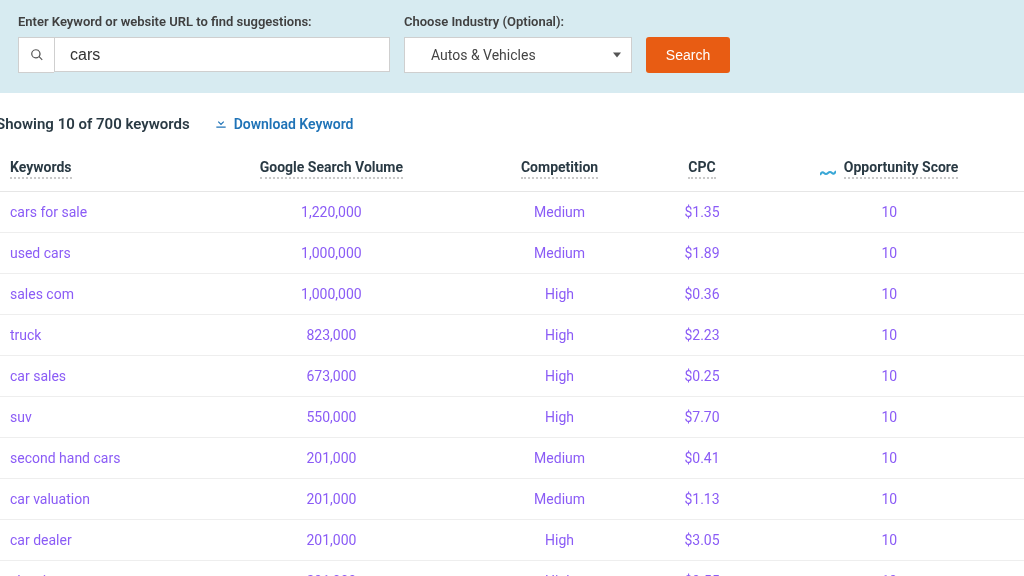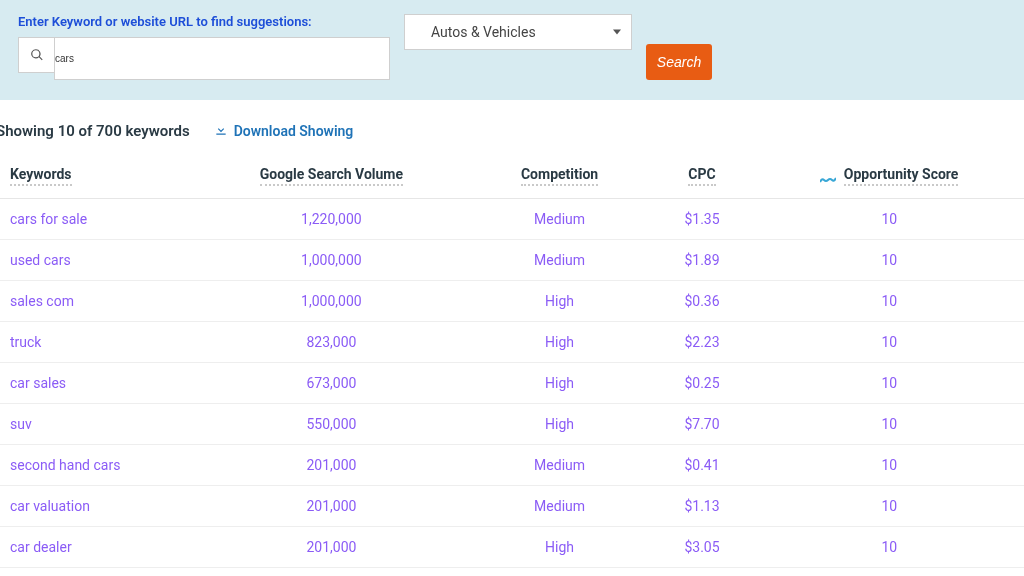--- a/index.html
+++ b/index.html
@@ -13,37 +13,37 @@
   .search-bar {
     background: #d7ebf1;
     padding: 14px 18px 20px;
     display: flex;
     gap: 14px;
   }
   .sb-col { display: flex; flex-direction: column; }
   .sb-col label {
     font-size: 13px;
     font-weight: 600;
-    color: #1d4ed8;
+    color: #404040;
     margin-bottom: 8px;
   }
   .kw-input-wrap { display: flex; }
   .kw-search-icon {
     width: 36px; height: 36px;
     border: 1px solid #cfcfcf;
     border-right: none;
     background: #fff;
     display: flex; align-items: center; justify-content: center;
   }
   .kw-search-icon svg { width: 14px; height: 14px; fill: #555; }
   .kw-input {
-    width: 336px; height: 43px;
+    width: 336px; height: 35px;
     border: 1px solid #cfcfcf;
-    padding: 0 0;
-    font-size: 10px;
+    padding: 0 15px;
+    font-size: 16px;
     color: #333;
     outline: none;
   }
   .select-box {
     height: 36px;
     border: 1px solid #cfcfcf;
     background: #fff;
     padding: 0 28px 0 26px;
     font-size: 14px;
     color: #444;
@@ -56,28 +56,27 @@
   .select-box.country  { width: 242px; }
   .caret {
     position: absolute; right: 10px; top: 50%; transform: translateY(-50%);
     width: 0; height: 0;
     border-left: 4px solid transparent;
     border-right: 4px solid transparent;
     border-top: 5px solid #555;
   }
   .btn-search {
     align-self: flex-end;
-    width: 66px; height: 36px;
+    width: 84px; height: 36px;
     border: none;
     background: #e85c13;
     color: #fff;
     font-size: 14px;
     border-radius: 3px;
     cursor: pointer;
-    font-style: italic;
   }
   .results-header {
     display: flex;
     align-items: center;
     gap: 24px;
     padding: 22px 0 14px 0;
     margin-left: -4px;
   }
   .rh-text { font-size: 15px; color: #2a3a44; font-weight: 600; }
   .download-link {
@@ -132,37 +131,38 @@
     <div class="kw-input-wrap">
       <div class="kw-search-icon">
         <svg viewBox="0 0 24 24">
             <path d="M10 2a8 8 0 105.3 14l5 5 1.4-1.4-5-5A8 8 0 0010 2zm0 2a6 6 0 110 12 6 6 0 010-12z"></path>
           </svg>
       </div>
       <input class="kw-input" value="cars" style="">
     </div>
   </div>
   <div class="sb-col">
+    <label>Choose Industry (Optional):</label>
     <div class="select-box industry">
       <span>Autos &amp; Vehicles</span>
       <span class="caret"></span>
     </div>
   </div>
   <button class="btn-search">Search</button>
 </div>
 
 <div class="results-header">
   <span class="rh-text">Showing 10 of 700 keywords</span>
   <a class="download-link">
     <span>
       <svg viewBox="0 0 24 24">
           <path d="M12 3v10l4-4 1.4 1.4L12 16 6.6 10.4 8 9l4 4V3h0zM4 18h16v2H4z"></path>
         </svg>
     </span>
-    <span>Download Showing</span>
+    <span>Download Keyword</span>
   </a>
 </div>
 
 <table>
   <thead>
     <tr>
       <th><span class="dotted">Keywords</span></th>
       <th><span class="dotted">Google Search Volume</span></th>
       <th><span class="dotted">Competition</span></th>
       <th><span class="dotted">CPC</span></th>

